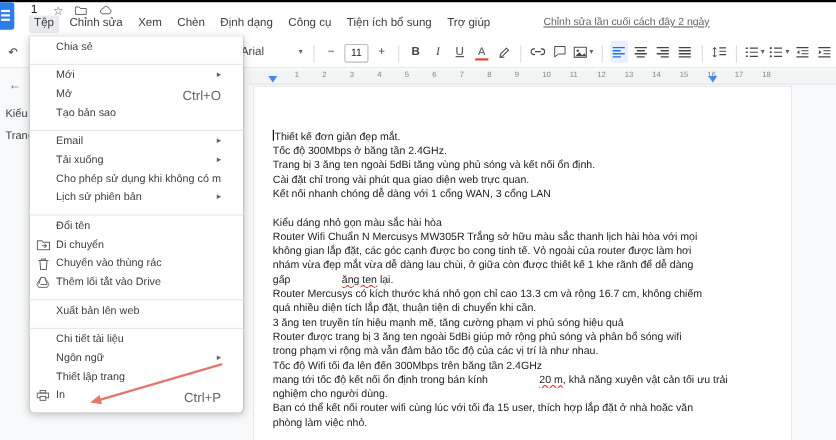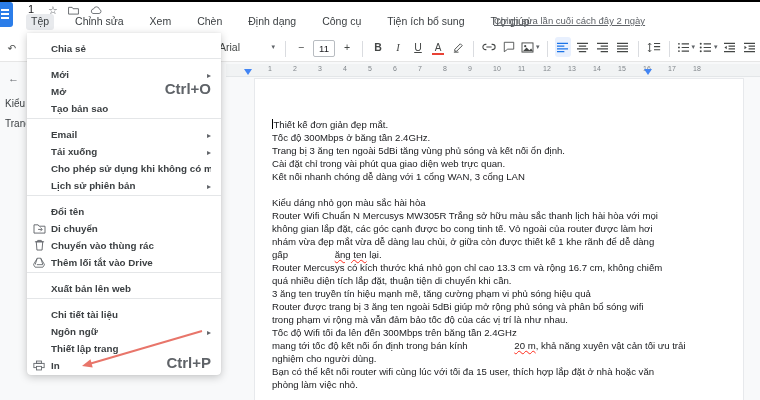--- a/index.html
+++ b/index.html
@@ -6,21 +6,21 @@
   #app{position:relative;width:760px;height:400px;overflow:hidden;
        font-family:"Liberation Sans","DejaVu Sans",sans-serif;color:#3c4043;background:#fff;}
   .abs{position:absolute;}
   
   #topstrip{left:0;top:0;width:760px;height:2px;background:#000;}
   #docs-icon{left:-6px;top:2px;width:19px;height:25px;background:#2b7de9;border-radius:3px;}
   #docs-icon:after{content:"";position:absolute;left:7px;top:7px;width:8px;height:1.5px;background:#fff;
      box-shadow:0 4px 0 #fff,0 8px 0 #fff;}
   #doc-title{left:28px;top:3px;font-size:11px;color:#202124;}
   .title-icon{top:4px;font-size:11px;color:#5f6368;}
-  #menubar{left:26px;top:14px;height:16px;display:flex;gap:16px;font-size:10.5px;color:#3c4043;}
+  #menubar{left:26px;top:14px;height:16px;display:flex;gap:4px;font-size:10.5px;color:#3c4043;}
   .mb-item{padding:1px 5px;border-radius:3px;white-space:nowrap;cursor:default;}
   .mb-item.active{background:#e8eaed;}
   #last-edited{top:15px;left:494px;font-size:9.5px;color:#5f6368;text-decoration:underline;white-space:nowrap;}
   
   #toolbar{left:0;top:31px;width:760px;height:30px;border-bottom:1px solid #e6e6e6;background:#fff;}
   #undo-redo{left:4px;top:7px;display:flex;gap:6px;font-size:12px;color:#444746;}
   #tb-main{left:216px;top:4px;display:flex;align-items:flex-end;gap:4px;height:22px;}
   .tbtn{display:flex;align-items:center;justify-content:center;min-width:16px;height:20px;
         font-size:10.5px;color:#444746;border-radius:3px;}
   .tsep{width:1px;height:16px;background:#dadce0;margin:0 3px;}
@@ -37,33 +37,33 @@
   .tbtn svg{display:block;}
   
   #ruler{left:226px;top:64px;width:534px;height:12px;background:#f1f3f4;border-bottom:1px solid #e3e6e8;}
   .rnum{position:absolute;top:1px;font-size:7px;color:#80868b;}
   .rmarker{position:absolute;top:5px;width:0;height:0;border:4px solid transparent;border-top:6px solid #4285f4;}
   
   #workspace{left:0;top:62px;width:760px;height:338px;background:#f8f9fa;}
   #outline-pane{left:0;top:0;width:26px;height:338px;overflow:hidden;font-size:10px;color:#3c4043;}
   #outline-back{position:absolute;left:8px;top:10px;color:#5f6368;font-size:11px;}
   .outline-item{position:absolute;left:5px;white-space:nowrap;}
-  #page{left:230px;top:16px;width:488px;height:322px;background:#fff;border:1px solid #e7e9ec;border-bottom:none;margin-left:24px;}
+  #page{left:230px;top:16px;width:488px;height:322px;background:#fff;border:1px solid #e7e9ec;border-bottom:none;}
   #doc-content{position:absolute;left:17px;top:39px;right:18px;font-size:9.6px;line-height:13px;color:#202124;}
   .dline{white-space:nowrap;height:13px;position:relative;}
   .dline.bold{font-weight:normal;}
   .spell{text-decoration:underline wavy #ff2a1a;text-decoration-thickness:1px;text-underline-offset:1px;padding-left:44px;}
   .text-caret{display:inline-block;width:1px;height:10px;background:#000;vertical-align:-1px;margin-right:0.5px;}
   
   #file-menu{left:27px;top:33px;width:194px;background:#fff;border-radius:0 0 4px 4px;
      box-shadow:0 2px 8px rgba(0,0,0,.22),0 0 1px rgba(0,0,0,.15);padding:4px 0;z-index:50;}
-  .menu-row{height:17px;display:flex;align-items:flex-end;padding:0 10px 0 0;font-size:9.8px;color:#3c4043;font-weight:bold;}
+  .menu-row{height:17px;display:flex;align-items:flex-start;padding:0 20px 0 0;font-size:9.8px;color:#3c4043;}
   .menu-ico{width:24px;display:flex;align-items:center;justify-content:center;flex:0 0 24px;}
   .menu-label{flex:1;white-space:nowrap;overflow:hidden;}
-  .menu-extra{color:#5f6368;font-size:15px;margin-left:8px;white-space:nowrap;}
+  .menu-extra{color:#5f6368;font-size:12px;margin-left:8px;white-space:nowrap;}
   .menu-sub{color:#5f6368;font-size:8px;margin-left:8px;}
   .menu-sep{height:1px;background:#e4e6e8;margin:4px 0;}
   
   #arrow-overlay{left:0;top:0;width:760px;height:400px;z-index:60;pointer-events:none;}
 </style>
 </head>
 <body>
 
 <div id="app">
   <div class="abs" id="topstrip"></div>

